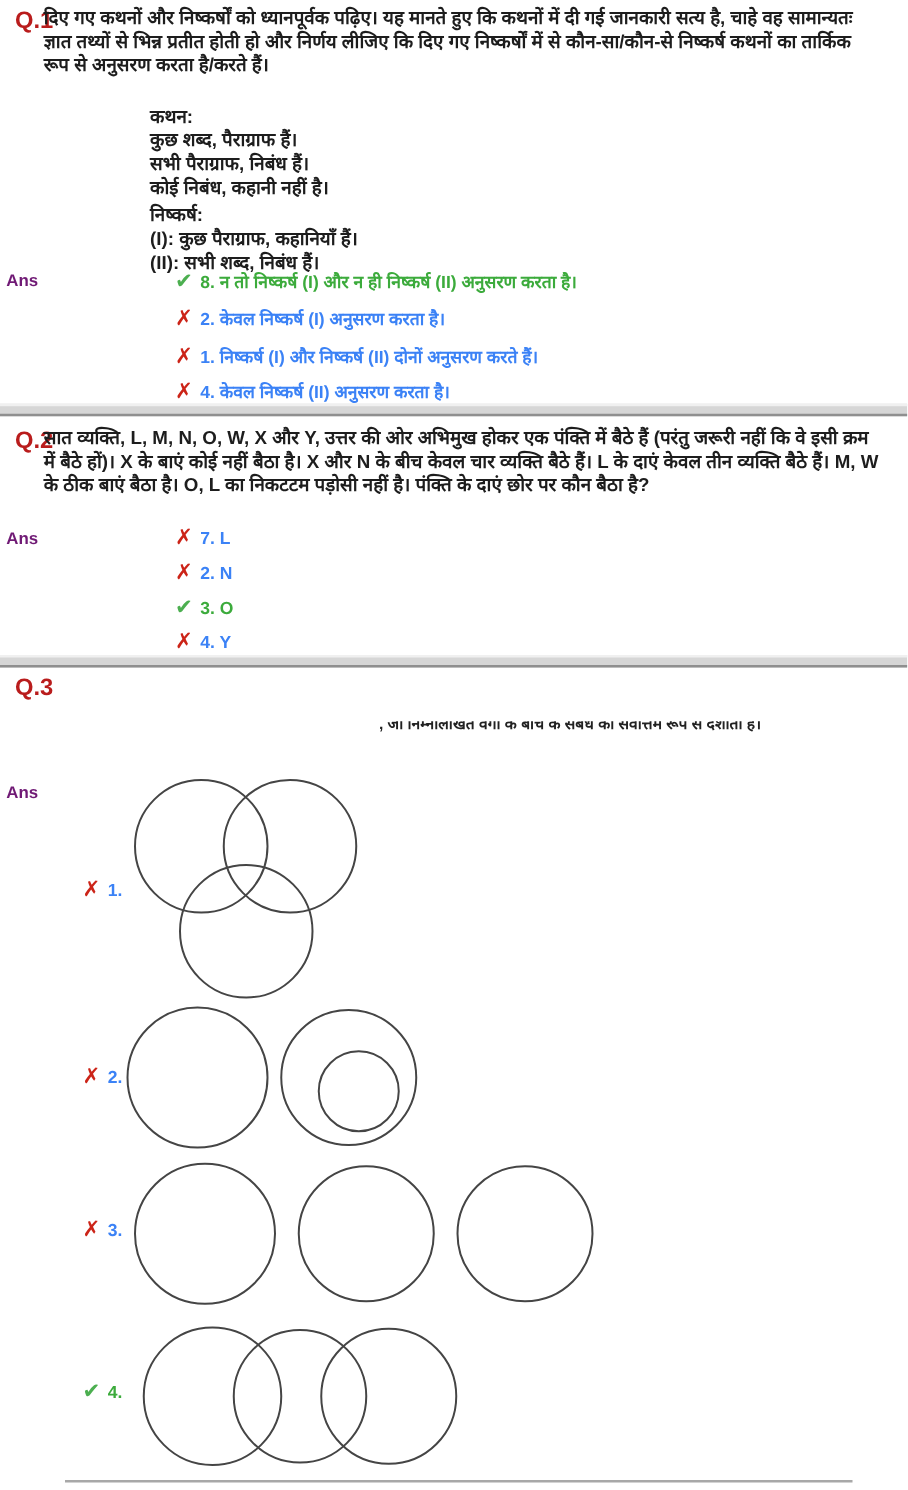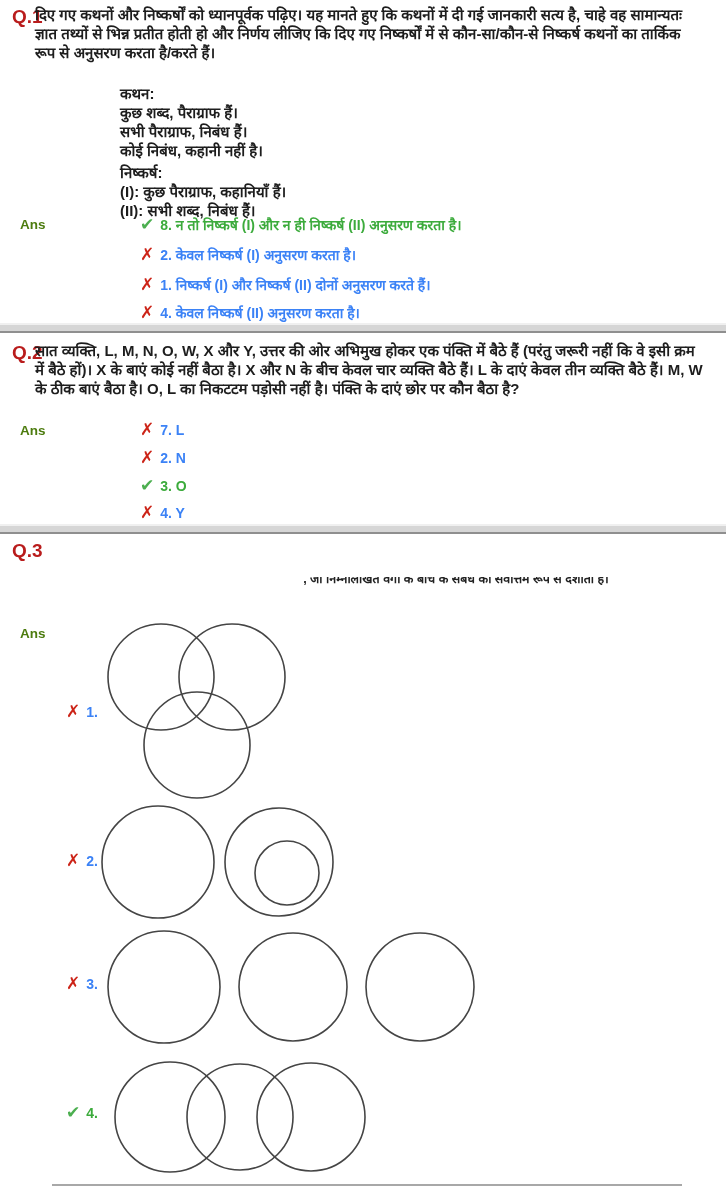--- a/index.html
+++ b/index.html
@@ -1,20 +1,20 @@
 <!DOCTYPE html>
 <html><head>
 <meta charset="utf-8">
 <style>
   html,body{margin:0;padding:0;background:#ffffff;}
   body{font-family:"Liberation Sans","DejaVu Sans",sans-serif;}
   #page{position:relative;width:726px;height:1192px;background:#ffffff;overflow:hidden;}
 
   .qnum{position:absolute;left:12px;font-size:19px;font-weight:bold;color:#b91c1c;}
-  .anslbl{position:absolute;left:20px;font-size:13.5px;font-weight:bold;color:#4d7c0f;}
+  .anslbl{position:absolute;left:5px;font-size:13.5px;font-weight:bold;color:#701a75;}
   .qtext{position:absolute;left:35px;width:668px;font-size:15px;line-height:19px;font-weight:bold;color:#1d1d1d;}
   .block{position:absolute;left:120px;font-size:15px;line-height:19px;font-weight:bold;color:#1d1d1d;}
 
   .ans-row{position:absolute;left:140px;display:flex;align-items:baseline;gap:6px;white-space:nowrap;}
   .mark{font-size:17px;font-weight:bold;line-height:17px;}
   .opt-text{font-size:14px;font-weight:bold;}
   .ans-row[data-state="correct"] .mark{color:#4caf50;}
   .ans-row[data-state="wrong"] .mark{color:#cc2418;}
   .ans-row[data-state="correct"] .opt-text{color:#3cab3c;}
   .ans-row[data-state="wrong"] .opt-text{color:#3b82f6;}

